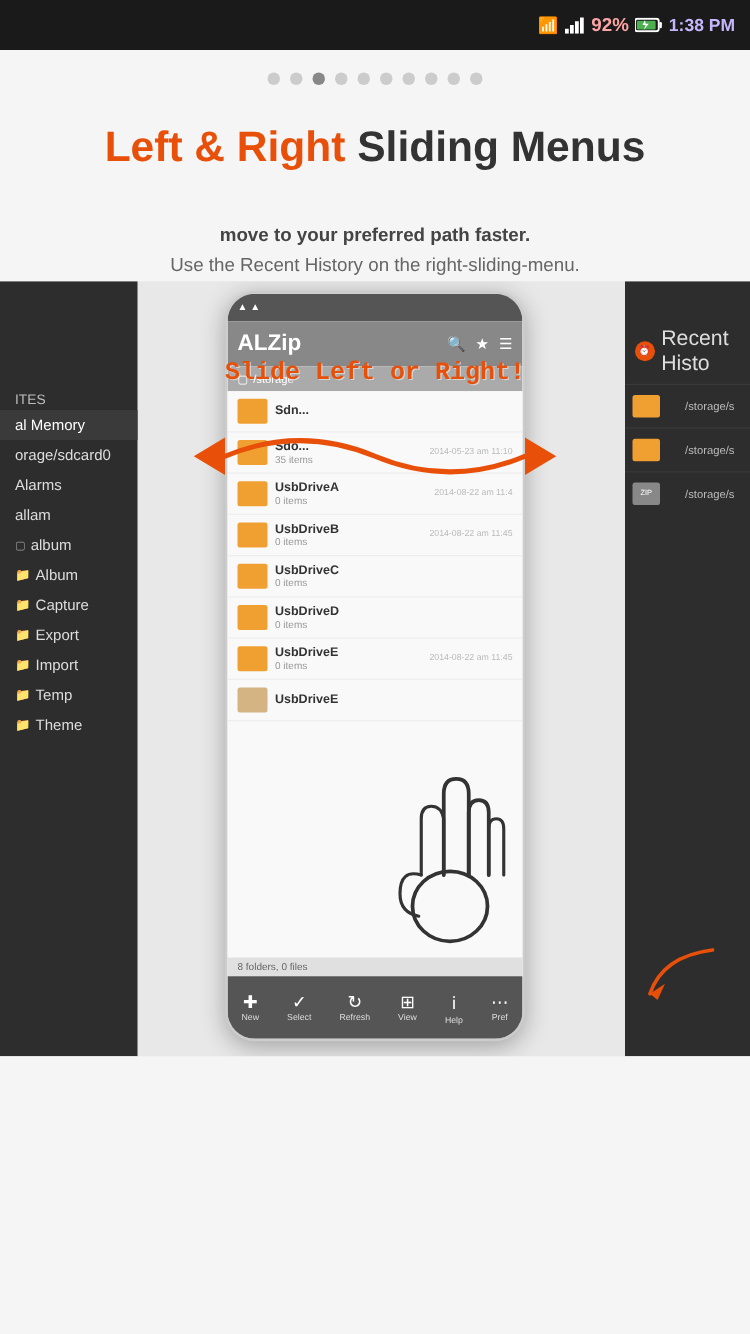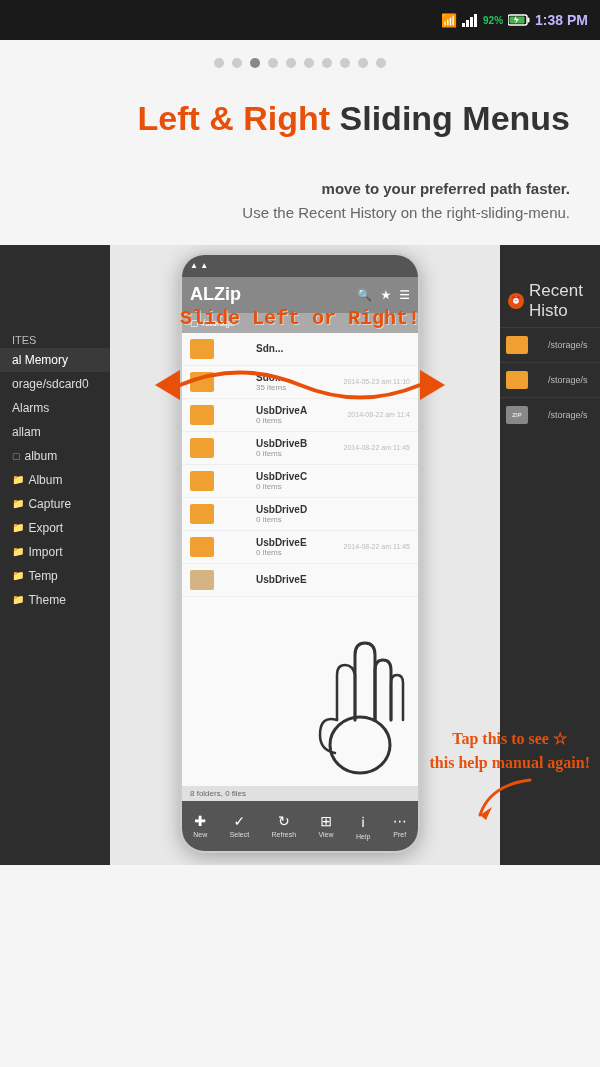--- a/index.html
+++ b/index.html
@@ -49,22 +49,22 @@
       border-radius: 50%;
       background: #ccc;
     }
     .dot.active {
       background: #888;
     }
 
     
     .hero-section {
       background: #f5f5f5;
-      padding: 20px 30px 20px 30px;
-      text-align: right;
+      padding: 20px 30px 0 30px;
+      text-align: center;
     }
     .hero-title {
       font-size: 34px;
       font-weight: bold;
       line-height: 1.2;
       margin-bottom: 14px;
       color: #333;
     }
     .hero-title .highlight {
       color: #e8500a;
@@ -256,21 +256,20 @@
     }
     .file-folder {
       width: 24px;
       height: 20px;
       background: #f0a030;
       border-radius: 2px;
       flex-shrink: 0;
     }
     .file-info {
       flex: 1;
-      margin-left: 36px;
     }
     .file-name {
       font-size: 10px;
       color: #333;
       font-weight: bold;
     }
     .file-meta {
       font-size: 8px;
       color: #999;
     }
@@ -372,21 +371,21 @@
   <div class="status-icons">
 
     <span style="color:white;font-size:13px;">📶</span>
 
     <svg width="16" height="14" viewBox="0 0 16 14">
       <rect x="0" y="10" width="3" height="4" fill="white"></rect>
       <rect x="4" y="7" width="3" height="7" fill="white"></rect>
       <rect x="8" y="4" width="3" height="10" fill="white"></rect>
       <rect x="12" y="1" width="3" height="13" fill="white"></rect>
     </svg>
-    <span style="color:#22c55e;font-size:10px;font-weight:bold;">92%</span>
+    <span style="color:#fca5a5;font-size:15px;font-weight:bold;">92%</span>
 
     <svg width="22" height="12" viewBox="0 0 22 12">
       <rect x="0" y="1" width="19" height="10" rx="2" ry="2" fill="none" stroke="white" stroke-width="1.5"></rect>
       <rect x="19.5" y="3.5" width="2" height="5" rx="1" fill="white"></rect>
       <rect x="1.5" y="2.5" width="15" height="7" rx="1" fill="#4CAF50"></rect>
       <polygon points="8,2 6,6 8.5,6 7,10 11,5 8.5,5" fill="white"></polygon>
     </svg>
     <span class="status-text">1:38 PM</span>
   </div>
 </div>
@@ -619,23 +618,20 @@
     <path d="M 75,95 L 75,45 Q 75,35 83,35 Q 91,35 91,45 L 91,95" fill="none" stroke="#333" stroke-width="3" stroke-linecap="round"></path>
 
     <path d="M 37,95 L 37,50 Q 37,40 45,40 Q 53,40 55,50 L 55,95" fill="none" stroke="#333" stroke-width="2.5" stroke-linecap="round"></path>
 
     <path d="M 91,95 L 91,58 Q 91,50 97,50 Q 103,50 103,58 L 103,95" fill="none" stroke="#333" stroke-width="2.5" stroke-linecap="round"></path>
 
     <path d="M 37,95 Q 20,90 20,110 Q 20,125 35,128" fill="none" stroke="#333" stroke-width="2.5" stroke-linecap="round"></path>
   </svg>
 
   <div class="bottom-annotation" style="bottom:40px;right:10px;left:auto;text-align:center;">
-    <span class="bottom-text" style="font-family:'Comic Sans MS',cursive;color:#e8500a;font-size:16px;font-weight:bold;line-height:1.5;">
-      Tap this to see ☆<br>this help manual again!
-    </span>
     
     <svg width="80" height="50" viewBox="0 0 80 50" style="display:block;margin:0 auto;">
       <path d="M 60,5 Q 20,10 10,40" fill="none" stroke="#e8500a" stroke-width="3" stroke-linecap="round"></path>
       <polygon points="10,40 22,32 16,45" fill="#e8500a"></polygon>
     </svg>
   </div>
 
 </div>
 
 </body></html>

